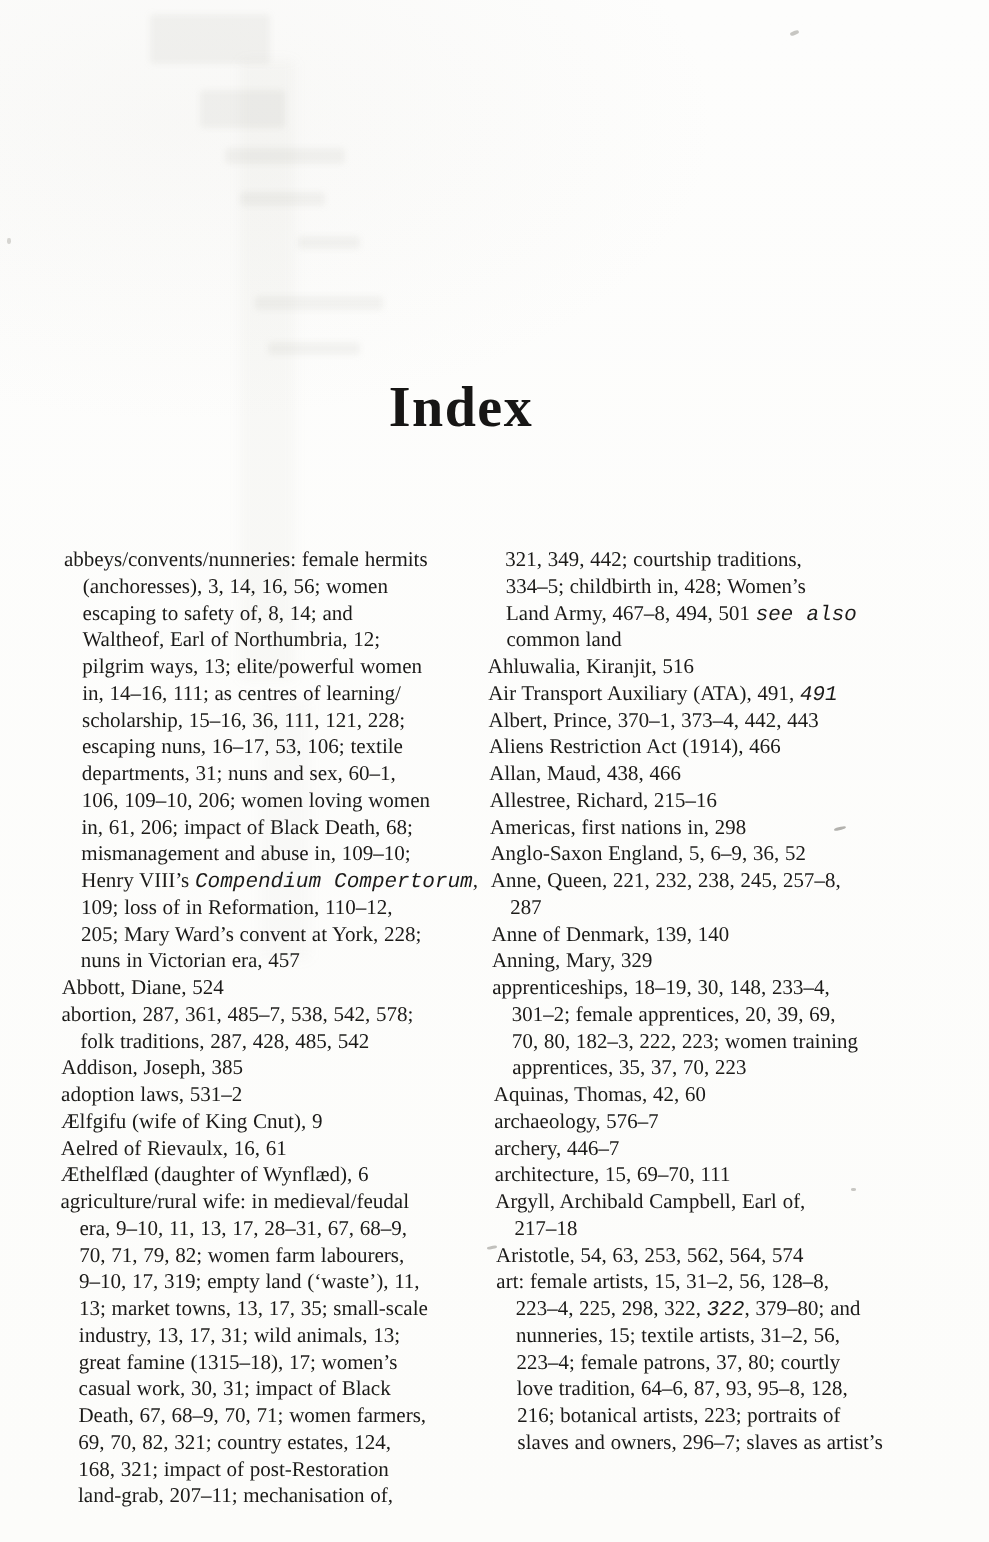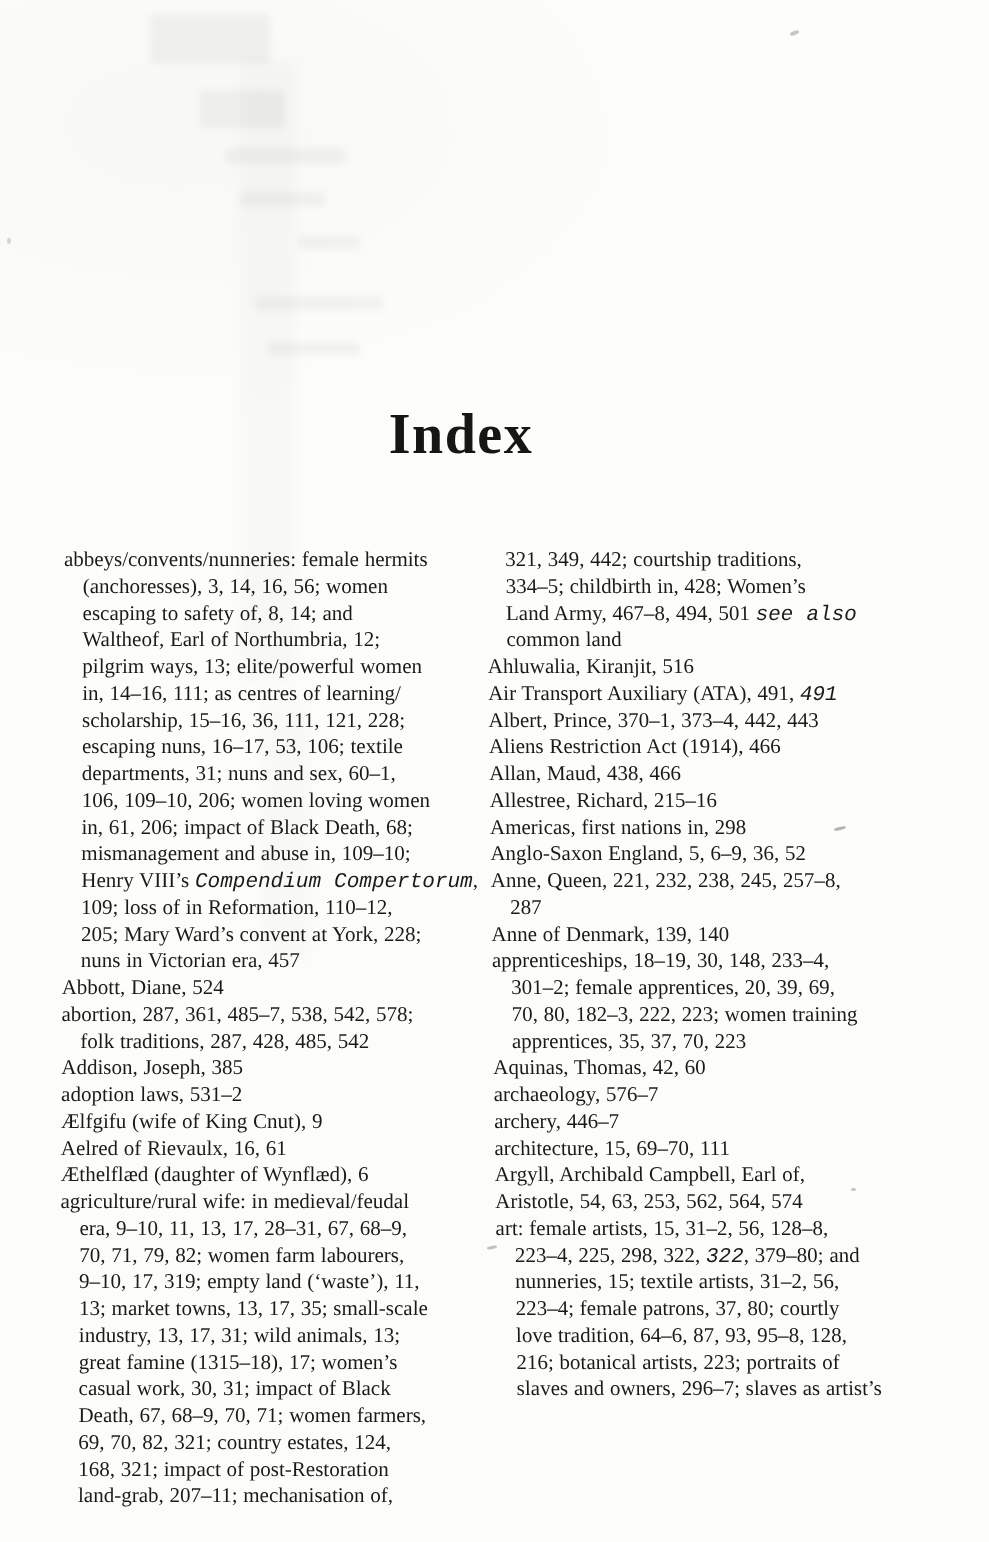--- a/index.html
+++ b/index.html
@@ -21,21 +21,20 @@
   .page-title {
     position: absolute;
     top: 374px;
     left: 0;
     width: 922px;
     text-align: center;
     font-size: 56px;
     line-height: 1.2;
     letter-spacing: 1.5px;
     color: #171615;
-    margin-top: 27px;
   }
   .index-column {
     position: absolute;
     top: 546px;
     font-size: 21px;
     line-height: 26.75px;
     white-space: nowrap;
     word-spacing: 0.5px;
   }
   .index-column.left {
@@ -153,29 +152,31 @@
       <div class="index-line">Air Transport Auxiliary (ATA), 491, <i>491</i></div>
       <div class="index-line">Albert, Prince, 370–1, 373–4, 442, 443</div>
       <div class="index-line">Aliens Restriction Act (1914), 466</div>
       <div class="index-line">Allan, Maud, 438, 466</div>
       <div class="index-line">Allestree, Richard, 215–16</div>
       <div class="index-line">Americas, first nations in, 298</div>
       <div class="index-line">Anglo-Saxon England, 5, 6–9, 36, 52</div>
       <div class="index-line">Anne, Queen, 221, 232, 238, 245, 257–8,</div>
       <div class="index-line indent">287</div>
       <div class="index-line">Anne of Denmark, 139, 140</div>
+      <div class="index-line">Anning, Mary, 329</div>
       <div class="index-line">apprenticeships, 18–19, 30, 148, 233–4,</div>
       <div class="index-line indent">301–2; female apprentices, 20, 39, 69,</div>
       <div class="index-line indent">70, 80, 182–3, 222, 223; women training</div>
       <div class="index-line indent">apprentices, 35, 37, 70, 223</div>
       <div class="index-line">Aquinas, Thomas, 42, 60</div>
       <div class="index-line">archaeology, 576–7</div>
       <div class="index-line">archery, 446–7</div>
       <div class="index-line">architecture, 15, 69–70, 111</div>
       <div class="index-line">Argyll, Archibald Campbell, Earl of,</div>
+      <div class="index-line indent">217–18</div>
       <div class="index-line">Aristotle, 54, 63, 253, 562, 564, 574</div>
       <div class="index-line">art: female artists, 15, 31–2, 56, 128–8,</div>
       <div class="index-line indent">223–4, 225, 298, 322, <i>322</i>, 379–80; and</div>
       <div class="index-line indent">nunneries, 15; textile artists, 31–2, 56,</div>
       <div class="index-line indent">223–4; female patrons, 37, 80; courtly</div>
       <div class="index-line indent">love tradition, 64–6, 87, 93, 95–8, 128,</div>
       <div class="index-line indent">216; botanical artists, 223; portraits of</div>
       <div class="index-line indent">slaves and owners, 296–7; slaves as artist’s</div>
     </div>
 

